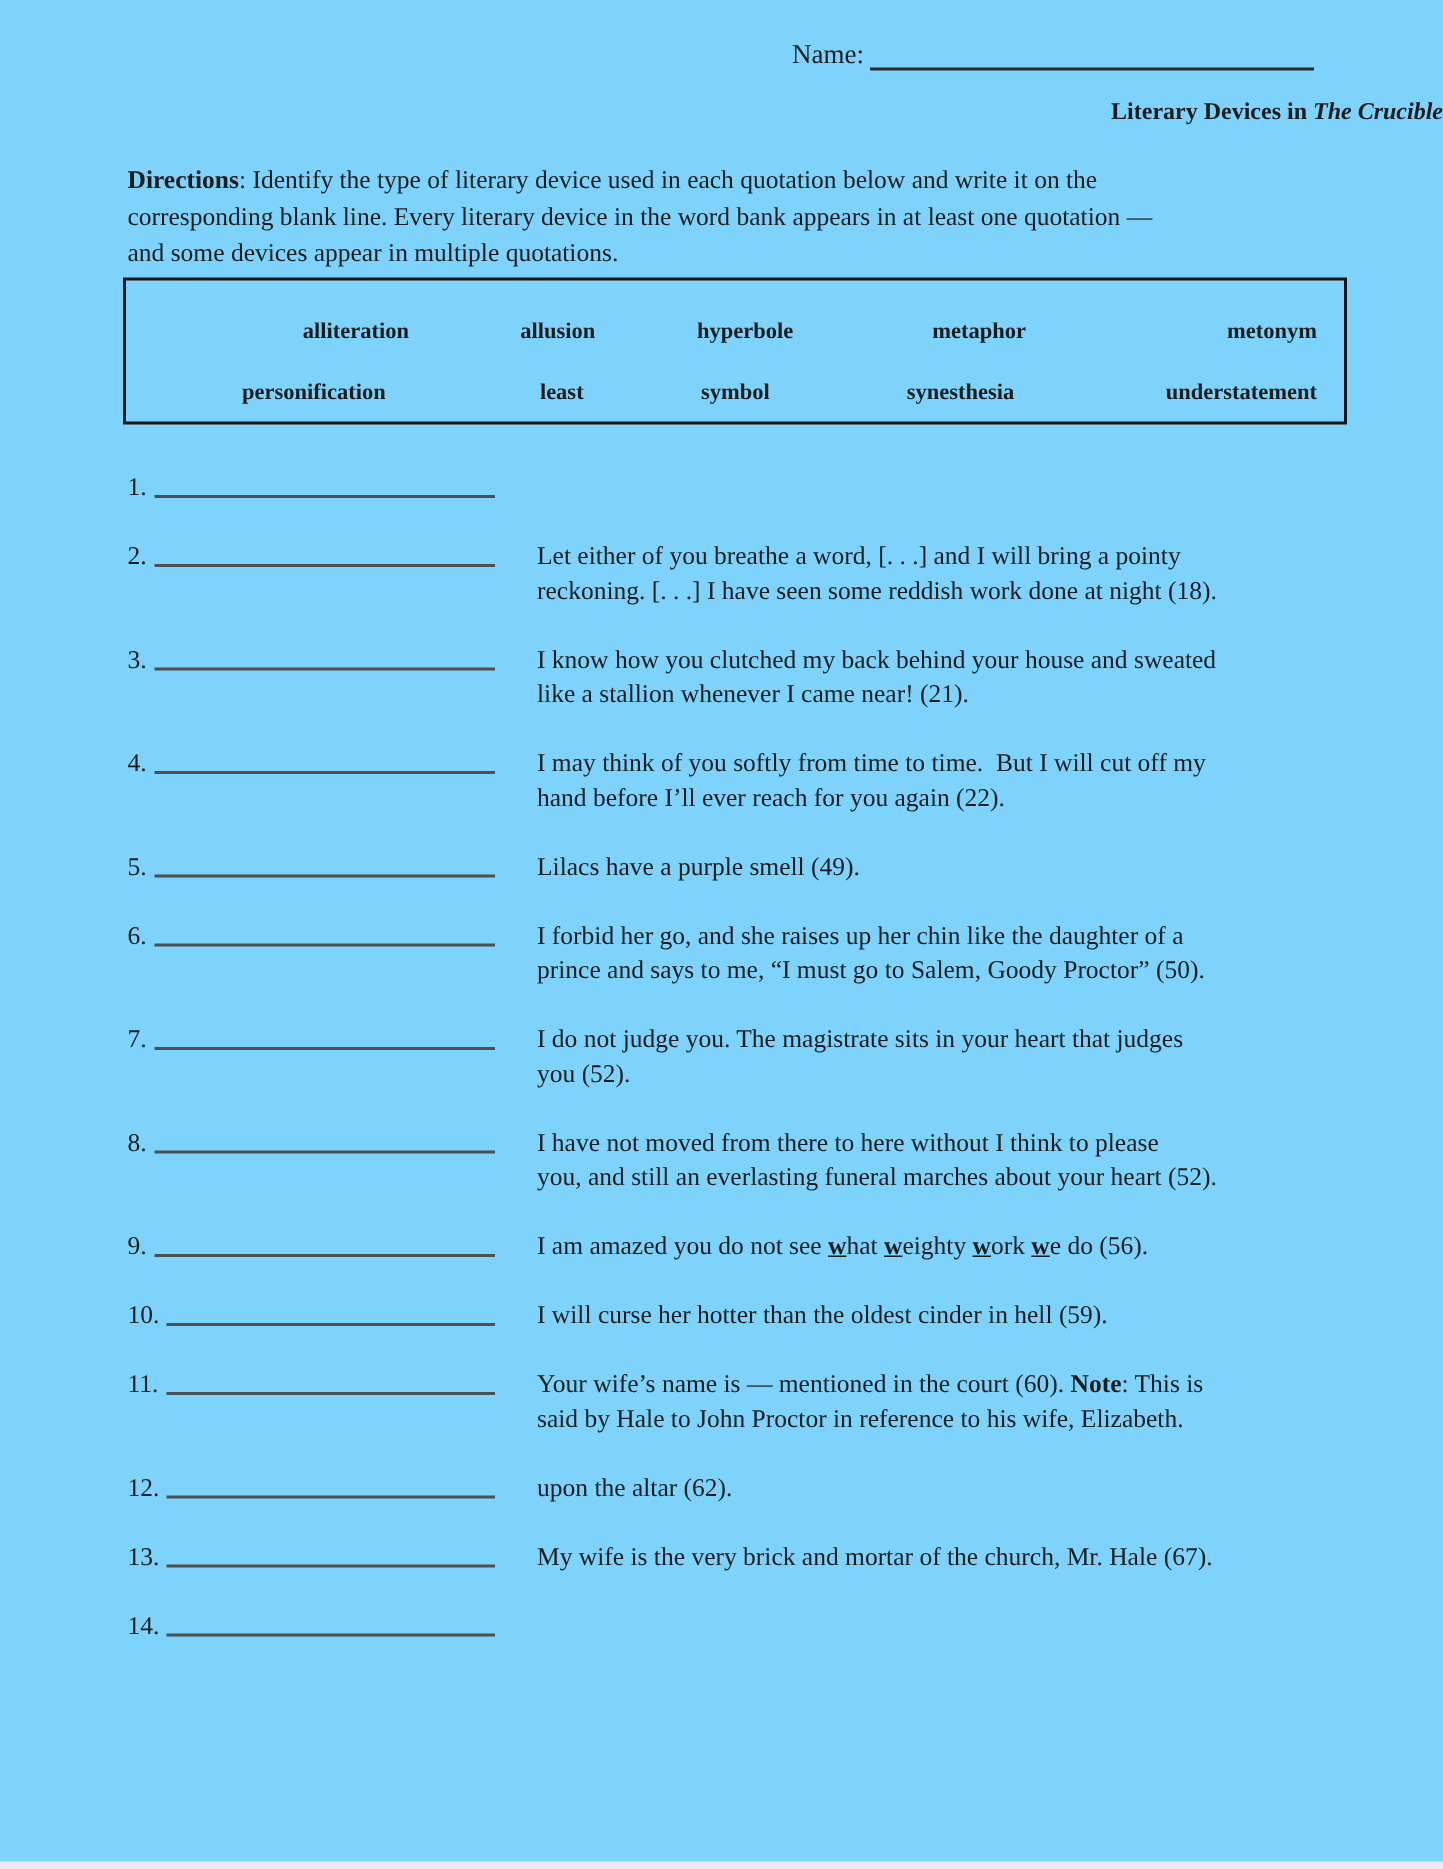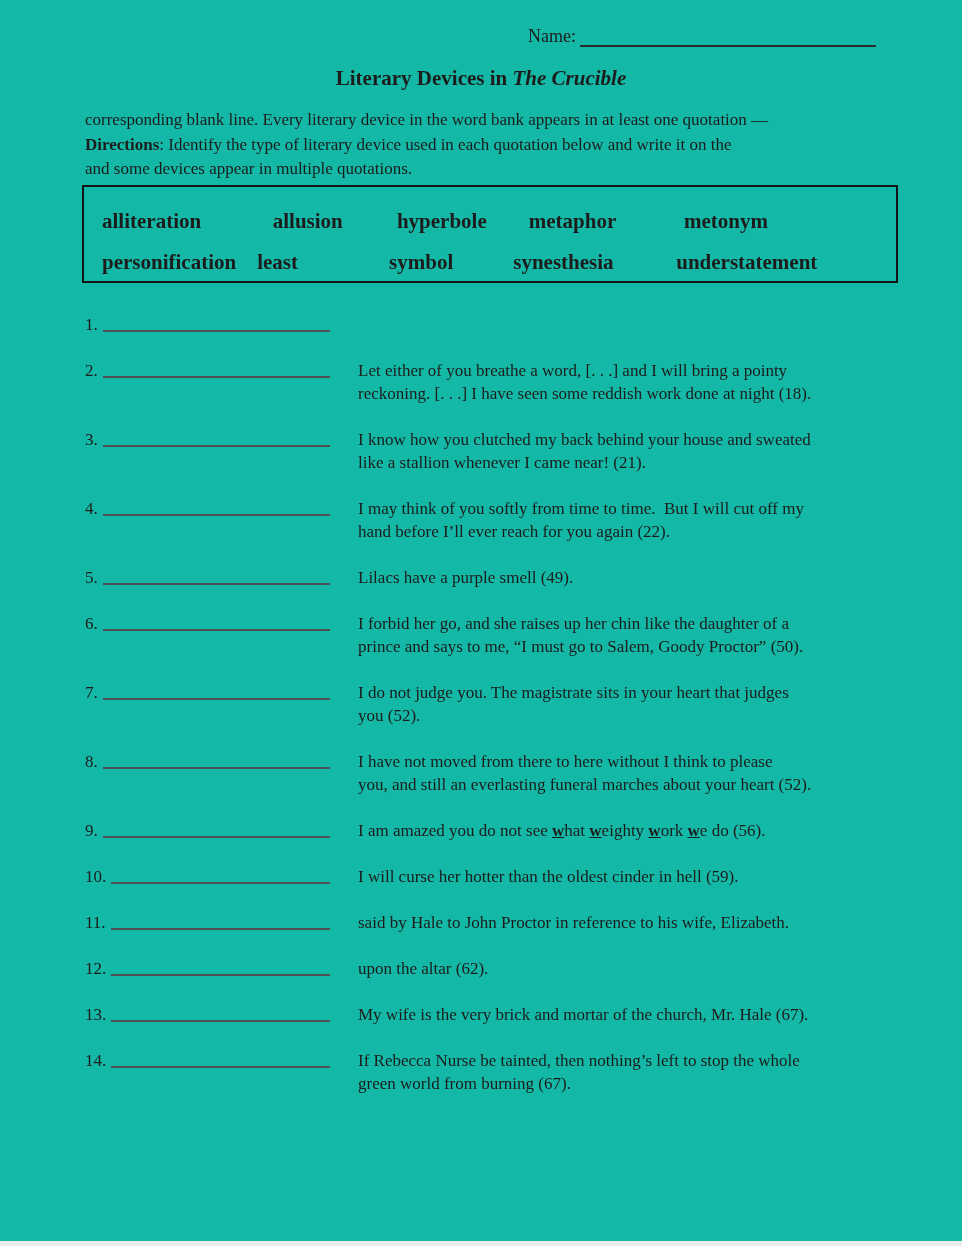--- a/index.html
+++ b/index.html
@@ -1,20 +1,20 @@
 <!DOCTYPE html>
 <html><head>
 <meta charset="utf-8">
 <style>
   html, body { margin: 0; padding: 0; background: #fff; }
   .page {
     position: relative;
     width: 962px;
     height: 1246px;
-    background: #14b8a6;
+    background: #7dd3fc;
     font-family: "Liberation Serif", serif;
     color: #1c1c1c;
     overflow: hidden;
   }
 
   
   .name-row {
     position: absolute;
     top: 26px;
     left: 528px;
@@ -29,22 +29,22 @@
     border-bottom: 2px solid #2a2a2a;
     margin-left: 4px;
   }
 
   
   .title {
     position: absolute;
     top: 66px;
     left: 0;
     width: 100%;
-    text-align: center;
-    font-size: 21px;
+    text-align: right;
+    font-size: 16px;
     font-weight: bold;
   }
   .title .italic { font-style: italic; }
 
   
   .directions {
     position: absolute;
     top: 108px;
     left: 85px;
     width: 810px;
@@ -61,22 +61,22 @@
     height: 98px;
     box-sizing: border-box;
     border: 2px solid #141414;
     padding: 14px 18px 0 18px;
   }
   .wb-row {
     display: grid;
     height: 41px;
     align-items: center;
     font-weight: bold;
-    font-size: 21px;
-    text-align: left;
+    font-size: 15px;
+    text-align: right;
   }
   .wb-row-1 { grid-template-columns: 22% 16% 17% 20% 25%; }
   .wb-row-2 { grid-template-columns: 20% 17% 16% 21% 26%; }
 
   
   .items {
     position: absolute;
     top: 313px;
     left: 85px;
     width: 813px;
@@ -125,22 +125,22 @@
   <div class="name-row">
     <span>Name:</span>
     <span class="name-underline"></span>
   </div>
 
   <div class="title">
     <span>Literary Devices in </span><span class="italic">The Crucible</span>
   </div>
 
   <div class="directions" id="directions">
+      <div class="rich-line"><span class="seg-bold">Directions</span><span class="seg-normal">: Identify the type of literary device used in each quotation below and write it on the</span></div>
       <div class="rich-line"><span class="seg-normal">corresponding blank line. Every literary device in the word bank appears in at least one quotation —</span></div>
-      <div class="rich-line"><span class="seg-bold">Directions</span><span class="seg-normal">: Identify the type of literary device used in each quotation below and write it on the</span></div>
       <div class="rich-line"><span class="seg-normal">and some devices appear in multiple quotations.</span></div>
     </div>
 
   <div class="word-bank">
     <div class="wb-row wb-row-1">
       <span>alliteration</span>
       <span>allusion</span>
       <span>hyperbole</span>
       <span>metaphor</span>
       <span>metonym</span>
@@ -247,20 +247,21 @@
         <div class="quote">
           <div class="rich-line"><span class="seg-normal">I will curse her hotter than the oldest cinder in hell (59).</span></div>
         </div>
       </div>
       <div class="item-row">
         <div class="num-blank">
           <span class="item-number">11.</span>
           <span class="answer-blank"></span>
         </div>
         <div class="quote">
+          <div class="rich-line"><span class="seg-normal">Your wife’s name is — mentioned in the court (60). </span><span class="seg-bold">Note</span><span class="seg-normal">: This is</span></div>
           <div class="rich-line"><span class="seg-normal">said by Hale to John Proctor in reference to his wife, Elizabeth.</span></div>
         </div>
       </div>
       <div class="item-row">
         <div class="num-blank">
           <span class="item-number">12.</span>
           <span class="answer-blank"></span>
         </div>
         <div class="quote">
           <div class="rich-line"><span class="seg-normal">upon the altar (62).</span></div>
@@ -273,22 +274,18 @@
         </div>
         <div class="quote">
           <div class="rich-line"><span class="seg-normal">My wife is the very brick and mortar of the church, Mr. Hale (67).</span></div>
         </div>
       </div>
       <div class="item-row">
         <div class="num-blank">
           <span class="item-number">14.</span>
           <span class="answer-blank"></span>
         </div>
-        <div class="quote">
-          <div class="rich-line"><span class="seg-normal">If Rebecca Nurse be tainted, then nothing’s left to stop the whole</span></div>
-          <div class="rich-line"><span class="seg-normal">green world from burning (67).</span></div>
-        </div>
       </div>
     </div>
 
   <div class="bottom-strip"></div>
 
 </div>
 
 </body></html>

